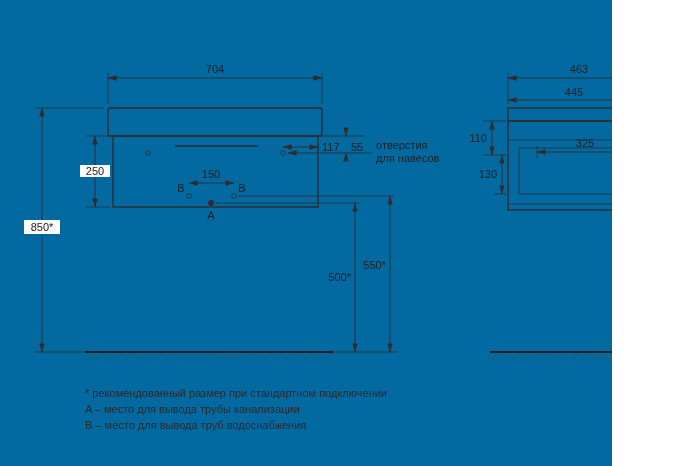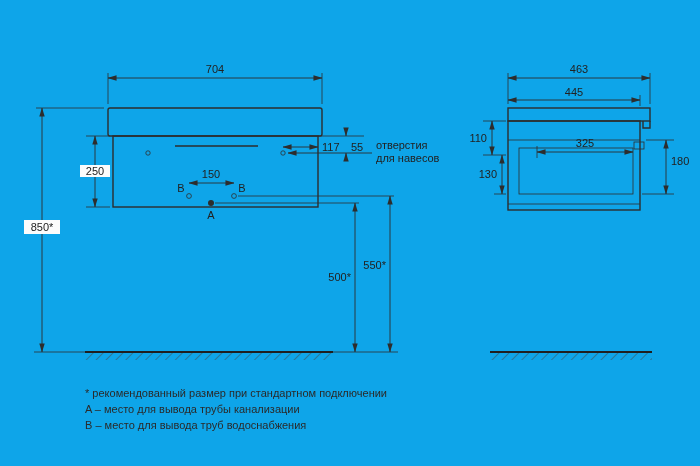--- a/index.html
+++ b/index.html
@@ -1,16 +1,16 @@
 <!DOCTYPE html>
 <html><head>
 <meta charset="utf-8">
 <style>
   html,body{margin:0;padding:0;background:#ffffff;}
-  .stage{width:700px;height:466px;background:#0ea5e9;position:relative;overflow:hidden;
+  .stage{width:612px;height:466px;background:#0369a1;position:relative;overflow:hidden;
          font-family:"Liberation Sans",sans-serif;}
   svg{display:block;}
   svg text{font-family:"Liberation Sans",sans-serif;font-size:11px;fill:#222222;}
   .outline{fill:none;stroke:#2d2d2d;stroke-width:1.4;stroke-linejoin:miter;}
   .thin{fill:none;stroke:#2d2d2d;stroke-width:0.8;}
   .dim{fill:none;stroke:#2d2d2d;stroke-width:0.9;}
   .floorline{stroke:#1f1f1f;stroke-width:1.8;}
   .knock{fill:#fcfcfc;stroke:none;}
   .foot{font-size:11px;fill:#2a2a2a;}
 </style>

